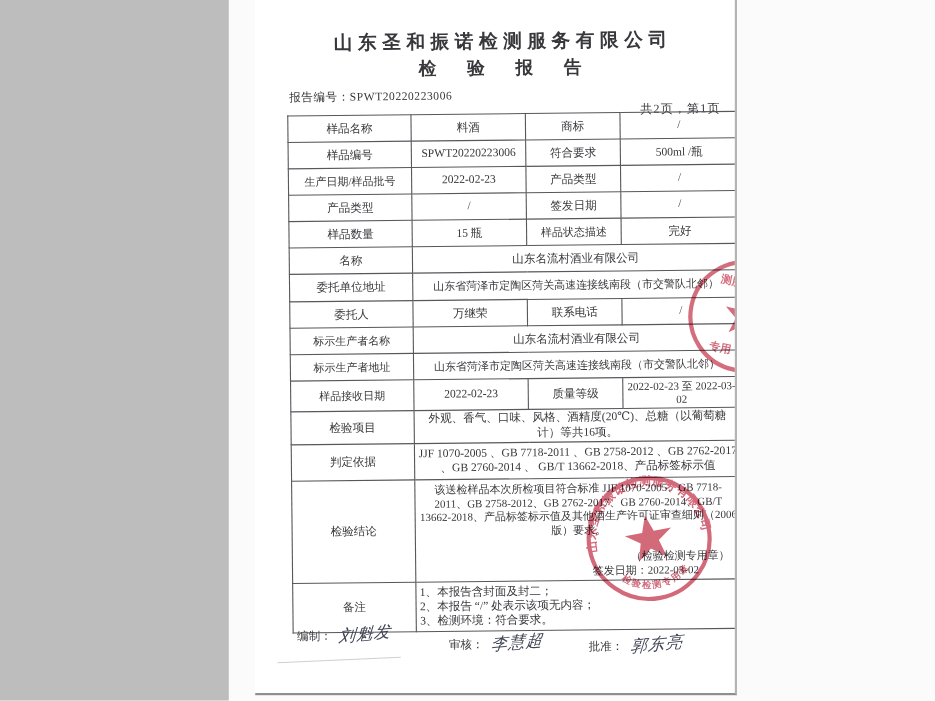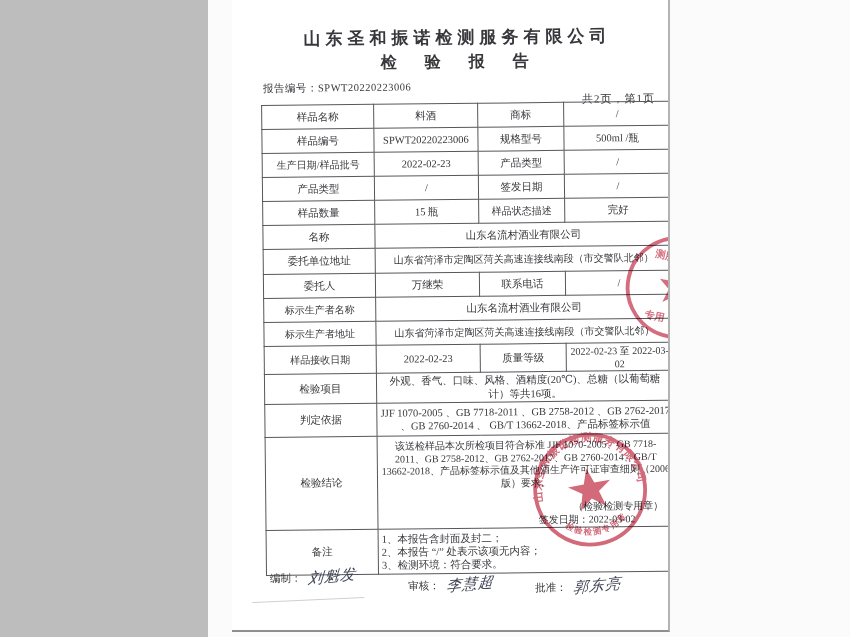--- a/index.html
+++ b/index.html
@@ -71,21 +71,21 @@
       <tbody>
           <tr class="r1">
         <td>样品名称</td>
         <td>料酒</td>
         <td>商标</td>
         <td>/</td>
       </tr>
       <tr class="r2">
         <td>样品编号</td>
         <td>SPWT20220223006</td>
-        <td>规格型号</td>
+        <td>符合要求</td>
         <td>500ml /瓶</td>
       </tr>
       <tr class="r3">
         <td class="small">生产日期/样品批号</td>
         <td>2022-02-23</td>
         <td>产品类型</td>
         <td>/</td>
       </tr>
       <tr class="r4">
         <td>产品类型</td>

